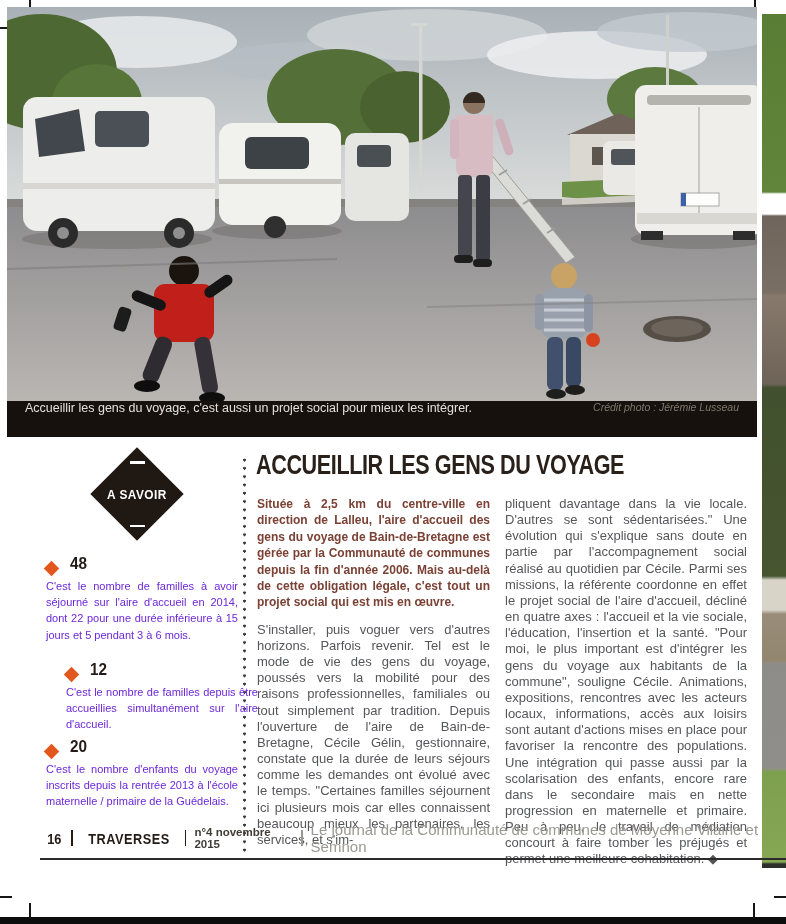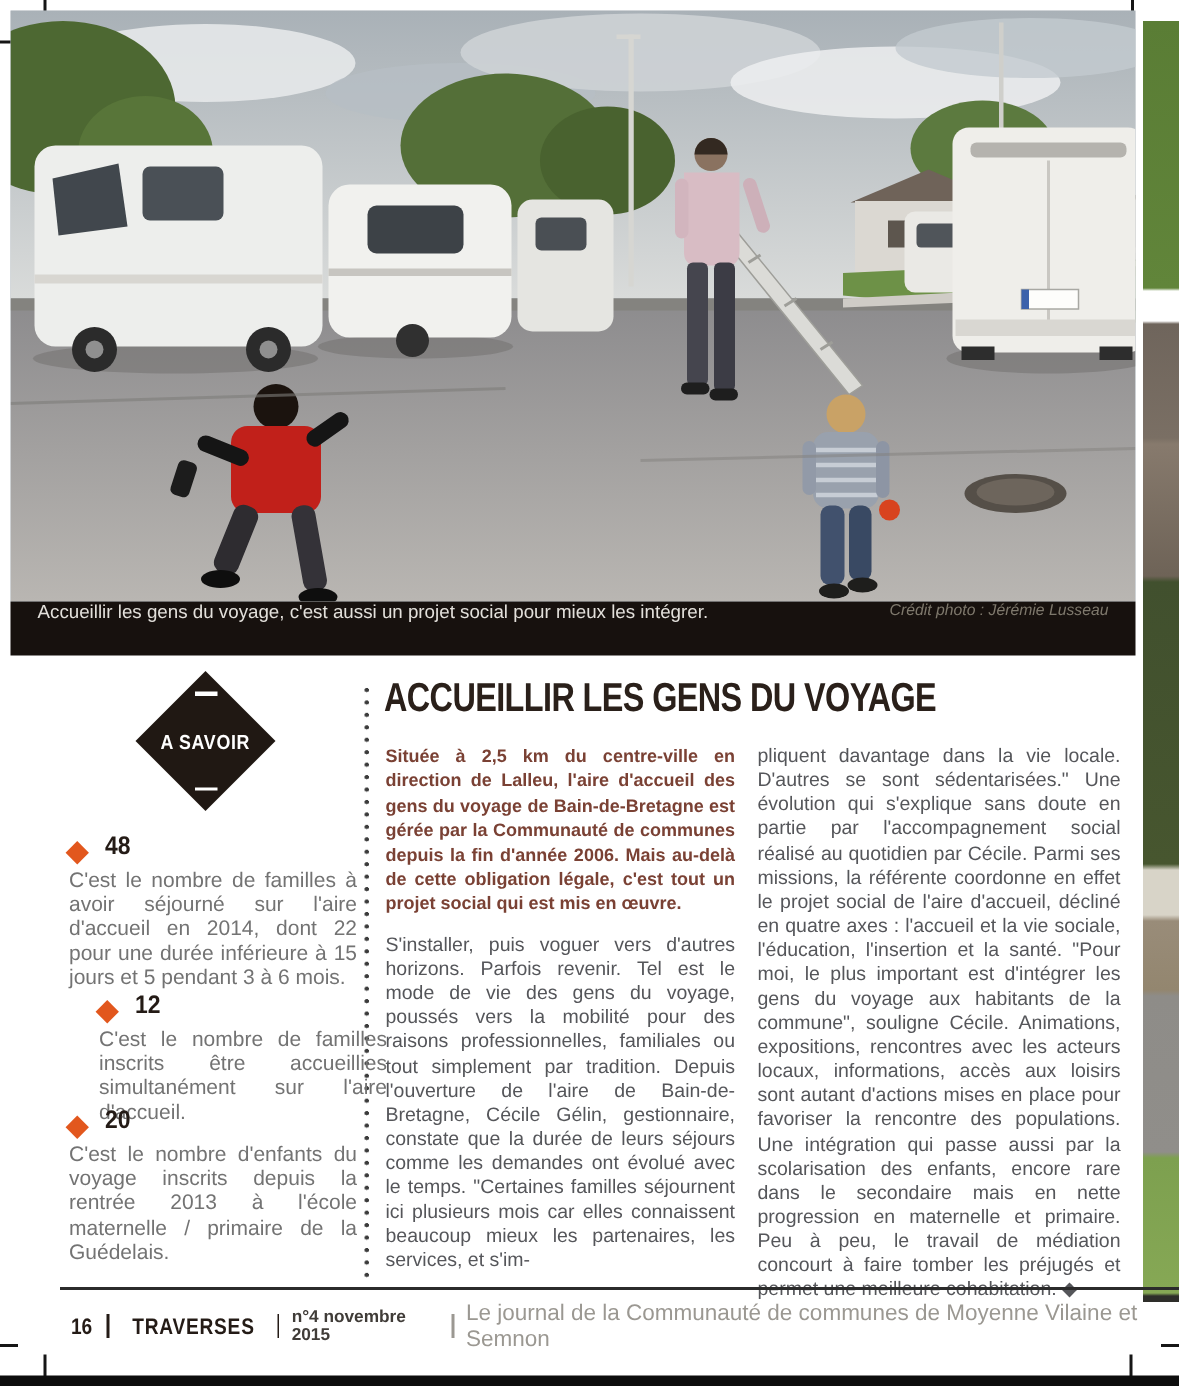--- a/index.html
+++ b/index.html
@@ -30,34 +30,34 @@
     position:absolute; left:243px; top:458px; width:3px; height:398px;
     background-image:radial-gradient(circle at 1.5px 2px, #3c3c3c 1.4px, transparent 1.6px);
     background-size:3px 8.3px; background-repeat:repeat-y;
   }
   
   .stat { position:absolute; left:46px; width:192px; }
   .stat-1 { top:556px; } .stat-2 { top:662px;margin-left:20px; } .stat-3 { top:739px; }
   .stat-head { display:flex; align-items:flex-end; gap:13px; margin-bottom:4px; height:18px; }
   .stat-diamond { width:11px; height:11px; background:#e2571d; transform:rotate(45deg); flex:0 0 auto; }
   .stat-number { font-size:17px; font-weight:bold; color:#241b16; transform:scaleX(0.9); transform-origin:left center; }
-  .stat-text { font-size:14px; line-height:16.2px; color:#737373; text-align:justify; margin:0; }
+  .stat-text { font-size:11px; line-height:16.2px; color:#6d28d9; text-align:justify; margin:0; }
   
   .article-title {
     position:absolute; left:256px; top:450px; margin:0;
     font-size:27px; font-weight:bold; color:#2a201a; letter-spacing:-0.5px;
     transform:scaleX(0.8); transform-origin:left center; white-space:nowrap;
   }
   .col1 { position:absolute; left:257px; top:496px; width:233px; }
   .col2 { position:absolute; left:505px; top:496px; width:242px; }
   .lead { font-size:12px; font-weight:bold; line-height:16.4px; color:#7a4134; text-align:justify; margin:0 0 11px 0; }
   .body-text { font-size:13px; line-height:16.15px; color:#55565a; text-align:justify; margin:0; }
   
   .footer-rule { position:absolute; left:40px; top:858px; width:746px; height:2px; background:#2b2b2b; }
-  .footer { position:absolute; left:46px; top:875px; height:18px; display:flex; align-items:center; gap:8px; }
+  .footer { position:absolute; left:46px; top:829px; height:18px; display:flex; align-items:center; gap:8px; }
   .footer-page { font-size:15px; font-weight:bold; color:#241b16; transform:scaleX(0.85); }
   .footer-journal { font-size:15px; font-weight:bold; color:#241b16; letter-spacing:0.6px; transform:scaleX(0.85); }
   .footer-issue { font-size:11.5px; font-weight:bold; color:#403c38; }
   .footer-tagline { font-size:15px; color:#9b9892; }
   .footer-sep { width:2px; height:16px; background:#241b16; }
   .footer-sep.light { width:2px; background:#9b9892; }
   
   .bleed-strip {
     position:absolute; left:762px; top:14px; width:24px; height:854px;
     background:linear-gradient(to bottom,
@@ -239,21 +239,21 @@
       <span class="stat-diamond"></span>
       <span class="stat-number">48</span>
     </div>
     <p class="stat-text">C'est le nombre de familles à avoir séjourné sur l'aire d'accueil en 2014, dont 22 pour une durée inférieure à 15 jours et 5 pendant 3 à 6 mois.</p>
   </div>
   <div class="stat stat-2">
     <div class="stat-head">
       <span class="stat-diamond"></span>
       <span class="stat-number">12</span>
     </div>
-    <p class="stat-text">C'est le nombre de familles inscrits être accueillies simultanément sur l'aire d'accueil.</p>
+    <p class="stat-text">C'est le nombre de familles depuis être accueillies simultanément sur l'aire d'accueil.</p>
   </div>
   <div class="stat stat-3">
     <div class="stat-head">
       <span class="stat-diamond"></span>
       <span class="stat-number">20</span>
     </div>
     <p class="stat-text">C'est le nombre d'enfants du voyage inscrits depuis la rentrée 2013 à l'école maternelle / primaire de la Guédelais.</p>
   </div>
 
   <h1 class="article-title">ACCUEILLIR LES GENS DU VOYAGE</h1>

